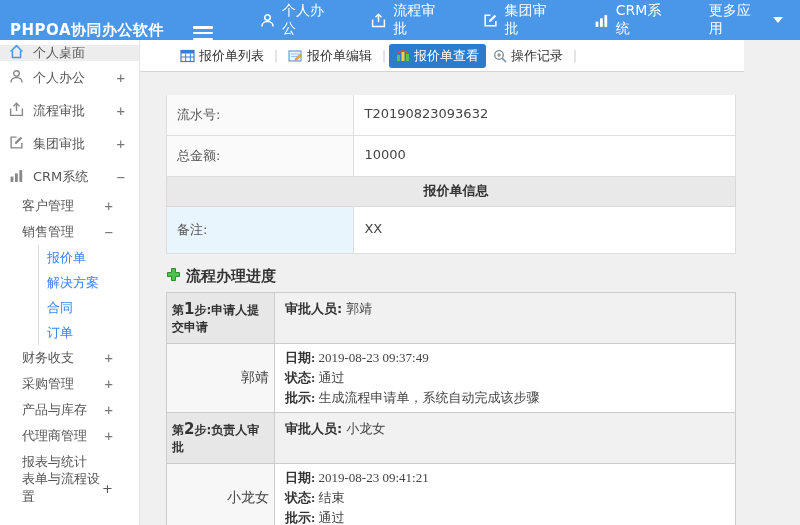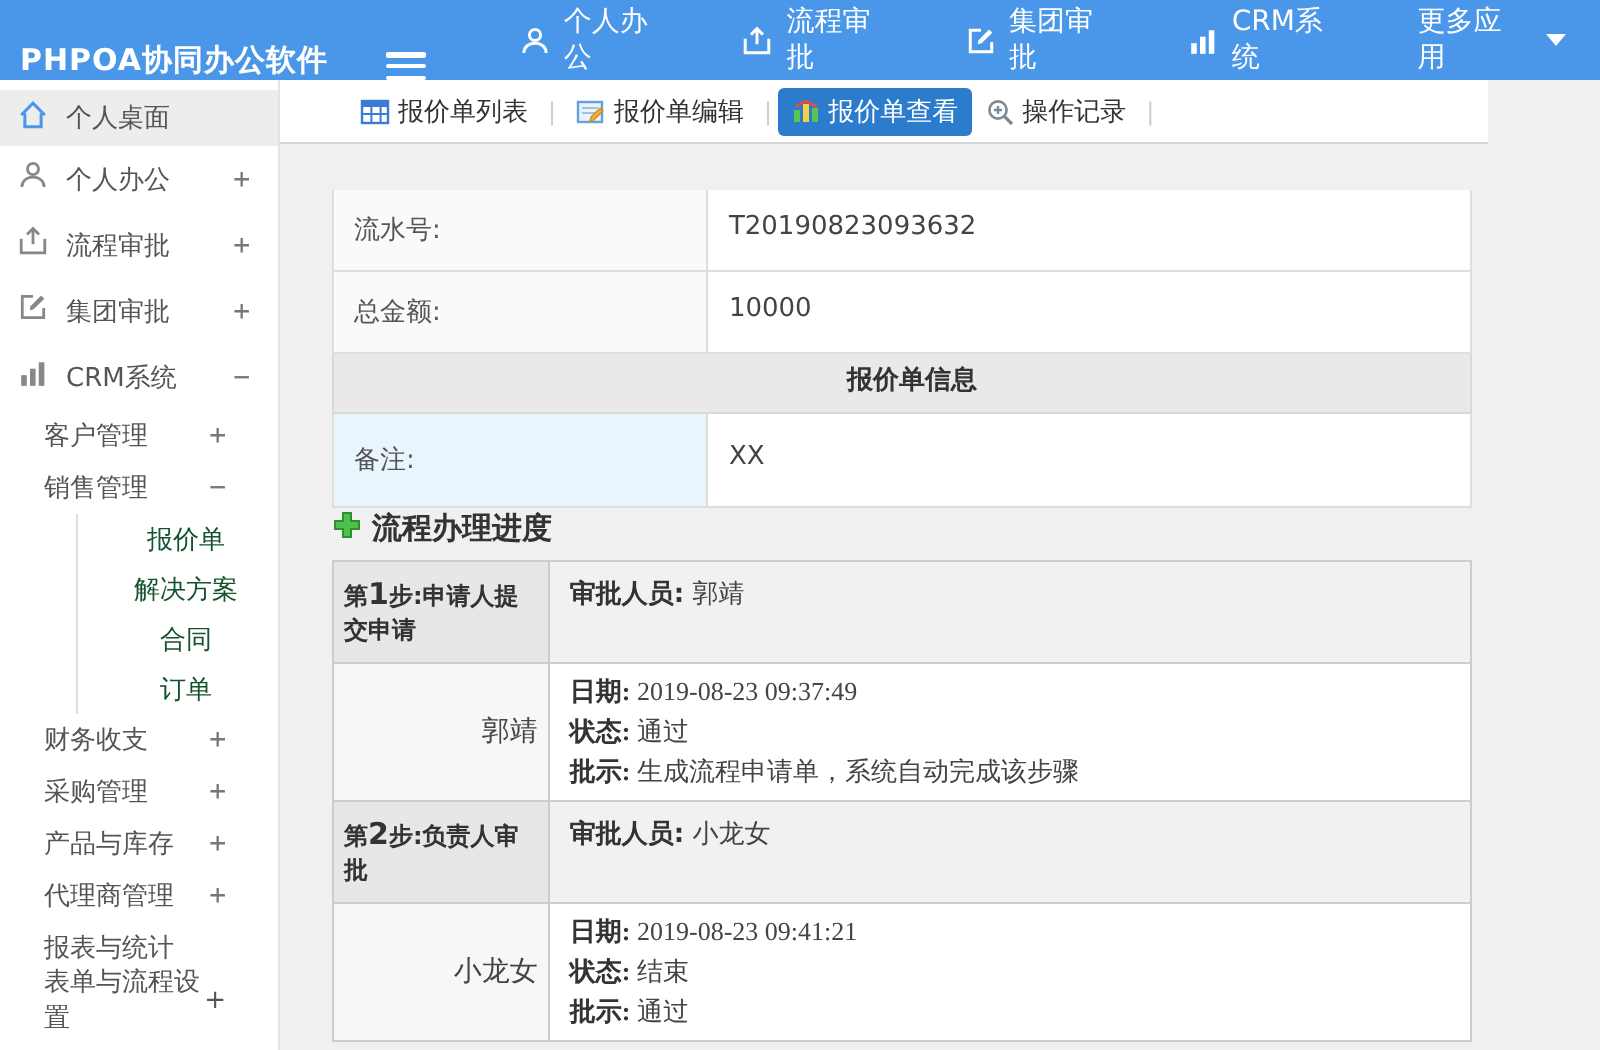--- a/index.html
+++ b/index.html
@@ -20,25 +20,25 @@
     padding:0 17px; cursor:pointer; height:40px; }
   .topnav-item svg { display:block; }
   .caret { width:0; height:0; border-left:5px solid transparent; border-right:5px solid transparent;
     border-top:6px solid #fff; margin-left:2px; }
   
   .sidebar { position:absolute; top:40px; left:0; width:140px; height:485px;
     background:#fff; border-right:1px solid #e4e4e4; }
   .side-item { display:flex; align-items:center; color:#555; cursor:pointer; }
   .side-item .toggle { margin-left:auto; color:#777; font-size:14px; font-family:"DejaVu Sans Mono",monospace; }
   .l1 { height:33px; padding:0 14px 0 9px; gap:9px; font-size:13px; }
-  .l1.selected { background:#ededed; height:28px; margin-top:5px; }
+  .l1.selected { background:#ededed; height:16px; margin-top:5px; }
   .l1 svg { flex:0 0 auto; }
   .l2 { height:26px; padding:0 26px 0 22px; font-size:13px; }
   .l3 { height:25px; margin-left:38px; border-left:1px solid #dcdcdc; padding-left:8px;
-    font-size:13px; color:#14532d;justify-content:center; }
+    font-size:13px; color:#3b82f6; }
   
   .main { position:absolute; top:40px; left:140px; width:604px; height:485px; background:#f0f0f0; }
   .tabbar { height:32px; background:#fff; border-bottom:1px solid #d5d5d5;
     display:flex; align-items:center; padding-left:33px; }
   .tab { display:flex; align-items:center; gap:4px; font-size:13px; color:#333;
     padding:3px 7px; cursor:pointer; border-radius:3px; }
   .tab.active { background:#2b7ccd; color:#fff; }
   .tab-sep { color:#ccc; margin:0 3px; font-size:12px; }
   .tab svg { display:block; }
   .content { padding:23px 8px 0 26px; }
@@ -46,21 +46,21 @@
   .sec-header { height:30px; line-height:28px; background:#e9e9e9;
     border:1px solid #d9d9d9; font-weight:bold; padding-left:10px; color:#333; }
   .sec-header.joined { border-top:none;text-align:center; }
   .frow { display:flex; border:1px solid #dedede; border-top:none; background:#fff; }
   .flabel { width:33%; background:#fafafa; border-right:1px solid #dedede;
     padding:11px 10px; color:#555; }
   .fvalue { flex:1; padding:11px 10px; color:#444; }
   .frow.remark .flabel { background:#e9f5fd; padding:14px 10px; }
   .frow.remark .fvalue { padding:14px 10px; }
   
-  .ptitle { margin:1px 0 6px; display:flex; align-items:center; gap:5px;
+  .ptitle { margin:13px 0 6px; display:flex; align-items:center; gap:5px;
     font-size:15px; font-weight:bold; color:#333; }
   .ptable { background:#fff; border:1px solid #ccc; }
   .prow { display:flex; border-bottom:1px solid #ccc; }
   .prow:last-child { border-bottom:none; }
   .pcell-left { width:19%; border-right:1px solid #ccc; flex:0 0 auto; }
   .pstep .pcell-left { background:#e7e7e7; font-weight:bold; padding:7px 5px; font-size:12px; color:#333; }
   .pstep .pcell-right { flex:1; background:#f1f1f1; padding:7px 10px; color:#444; }
   .pstep .step-num { font-size:15px; }
   .pdetail .pcell-left { background:#f7f7f7; display:flex; align-items:center;
     justify-content:flex-end; padding-right:5px; font-size:14px; color:#444; }

